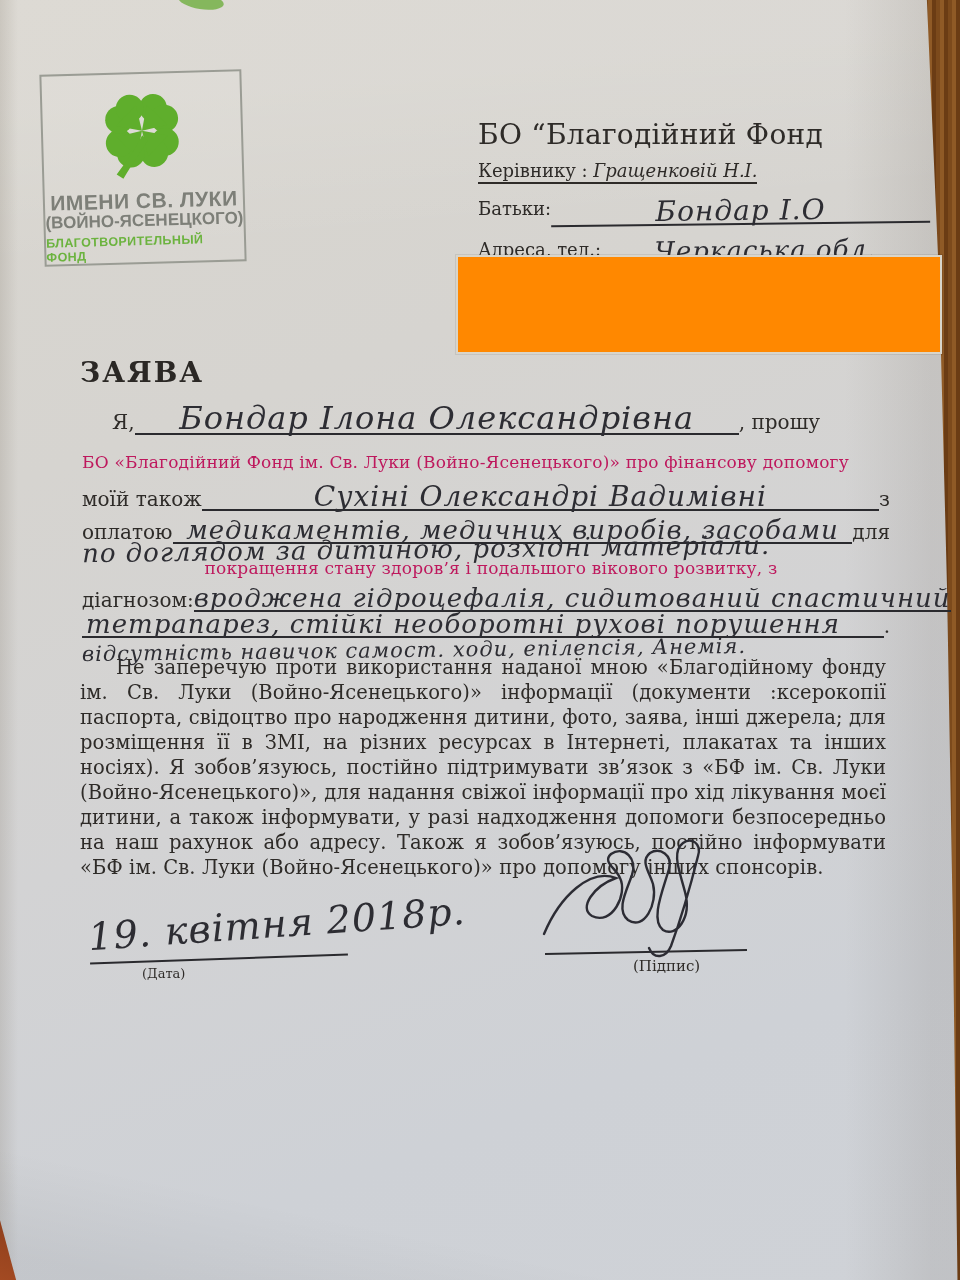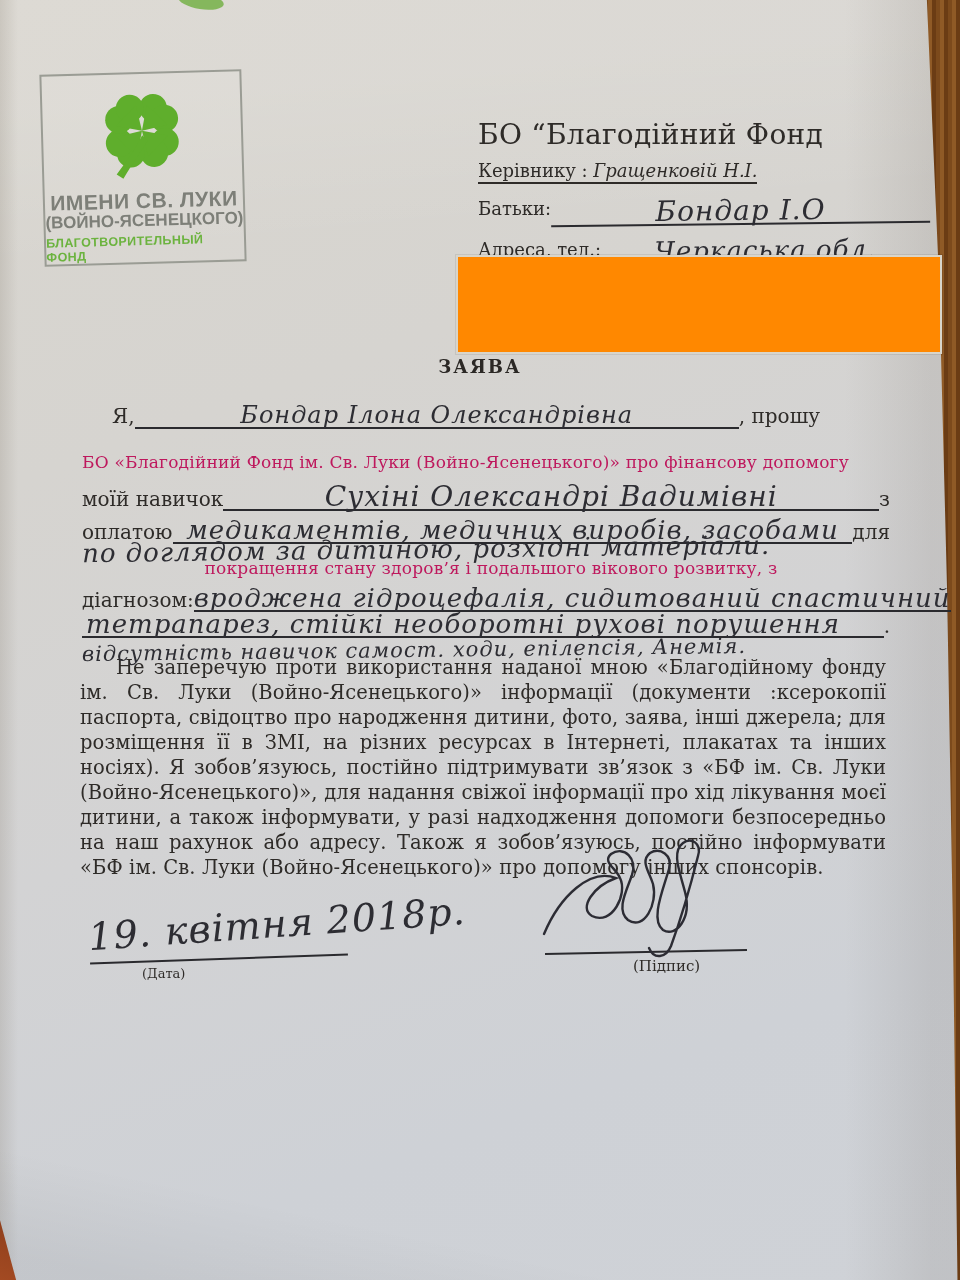--- a/index.html
+++ b/index.html
@@ -45,25 +45,25 @@
   .fill{flex:1;border-bottom:2px solid #2a2a2e;text-align:center;white-space:nowrap;
        font-style:italic;color:#2d2d33;line-height:.9;letter-spacing:1px;
        font-family:"DejaVu Serif",serif;}
   .hand{font-style:italic;color:#2d2d33;letter-spacing:1px;font-family:"DejaVu Serif",serif;}
 
   
   .redaction{position:absolute;left:456px;top:255px;width:482px;height:95px;z-index:6;
        border:2px solid #d9d5ca;box-shadow:0 0 0 1px rgba(0,0,0,.08);}
 
   
-  .title{position:absolute;left:80px;right:80px;top:356px;z-index:4;text-align:center;
-       font-weight:bold;font-size:18px;letter-spacing:2px;color:#2b2825;}
+  .title{position:absolute;left:80px;right:80px;top:356px;z-index:4;text-align:left;
+       font-weight:bold;font-size:28px;letter-spacing:2px;color:#2b2825;}
   .row{position:absolute;left:82px;right:70px;z-index:4;display:flex;align-items:baseline;color:#2e2b28;}
   .pr{font-size:20px;white-space:nowrap;}
-  .h33{font-size:24px;}
+  .h33{font-size:32px;}
   .h29{font-size:28px;}
   .h27{font-size:26px;}
   .h22{font-size:21px;}
   .tilt{transform:rotate(-.7deg);}
   .plainline{position:absolute;left:82px;right:60px;z-index:4;font-size:17px;
        white-space:nowrap;color:#be185d;letter-spacing:.2px;}
   .handline{position:absolute;left:82px;z-index:5;white-space:nowrap;}
 
   .para{position:absolute;left:80px;right:74px;top:655px;z-index:4;color:#2e2b28;
        font-size:19.5px;line-height:25px;text-align:justify;text-indent:36px;letter-spacing:.1px;}
@@ -136,21 +136,21 @@
 
 <div class="row" style="top:404px;left:112px;right:140px;">
   <span class="pr">Я,</span>
   <span class="fill h33">Бондар Ілона Олександрівна</span>
   <span class="pr">, прошу</span>
 </div>
 
 <div class="plainline" style="top:452px;">БО «Благодійний Фонд ім. Св. Луки (Войно-Ясенецького)» про фінансову допомогу</div>
 
 <div class="row" style="top:484px;">
-  <span class="pr">моїй навичок</span>
+  <span class="pr">моїй також</span>
   <span class="fill h29">Сухіні Олександрі Вадимівні</span>
   <span class="pr">з</span>
 </div>
 
 <div class="row" style="top:519px;">
   <span class="pr">оплатою</span>
   <span class="fill h27">медикаментів, медичних виробів, засобами</span>
   <span class="pr">для</span>
 </div>
 

